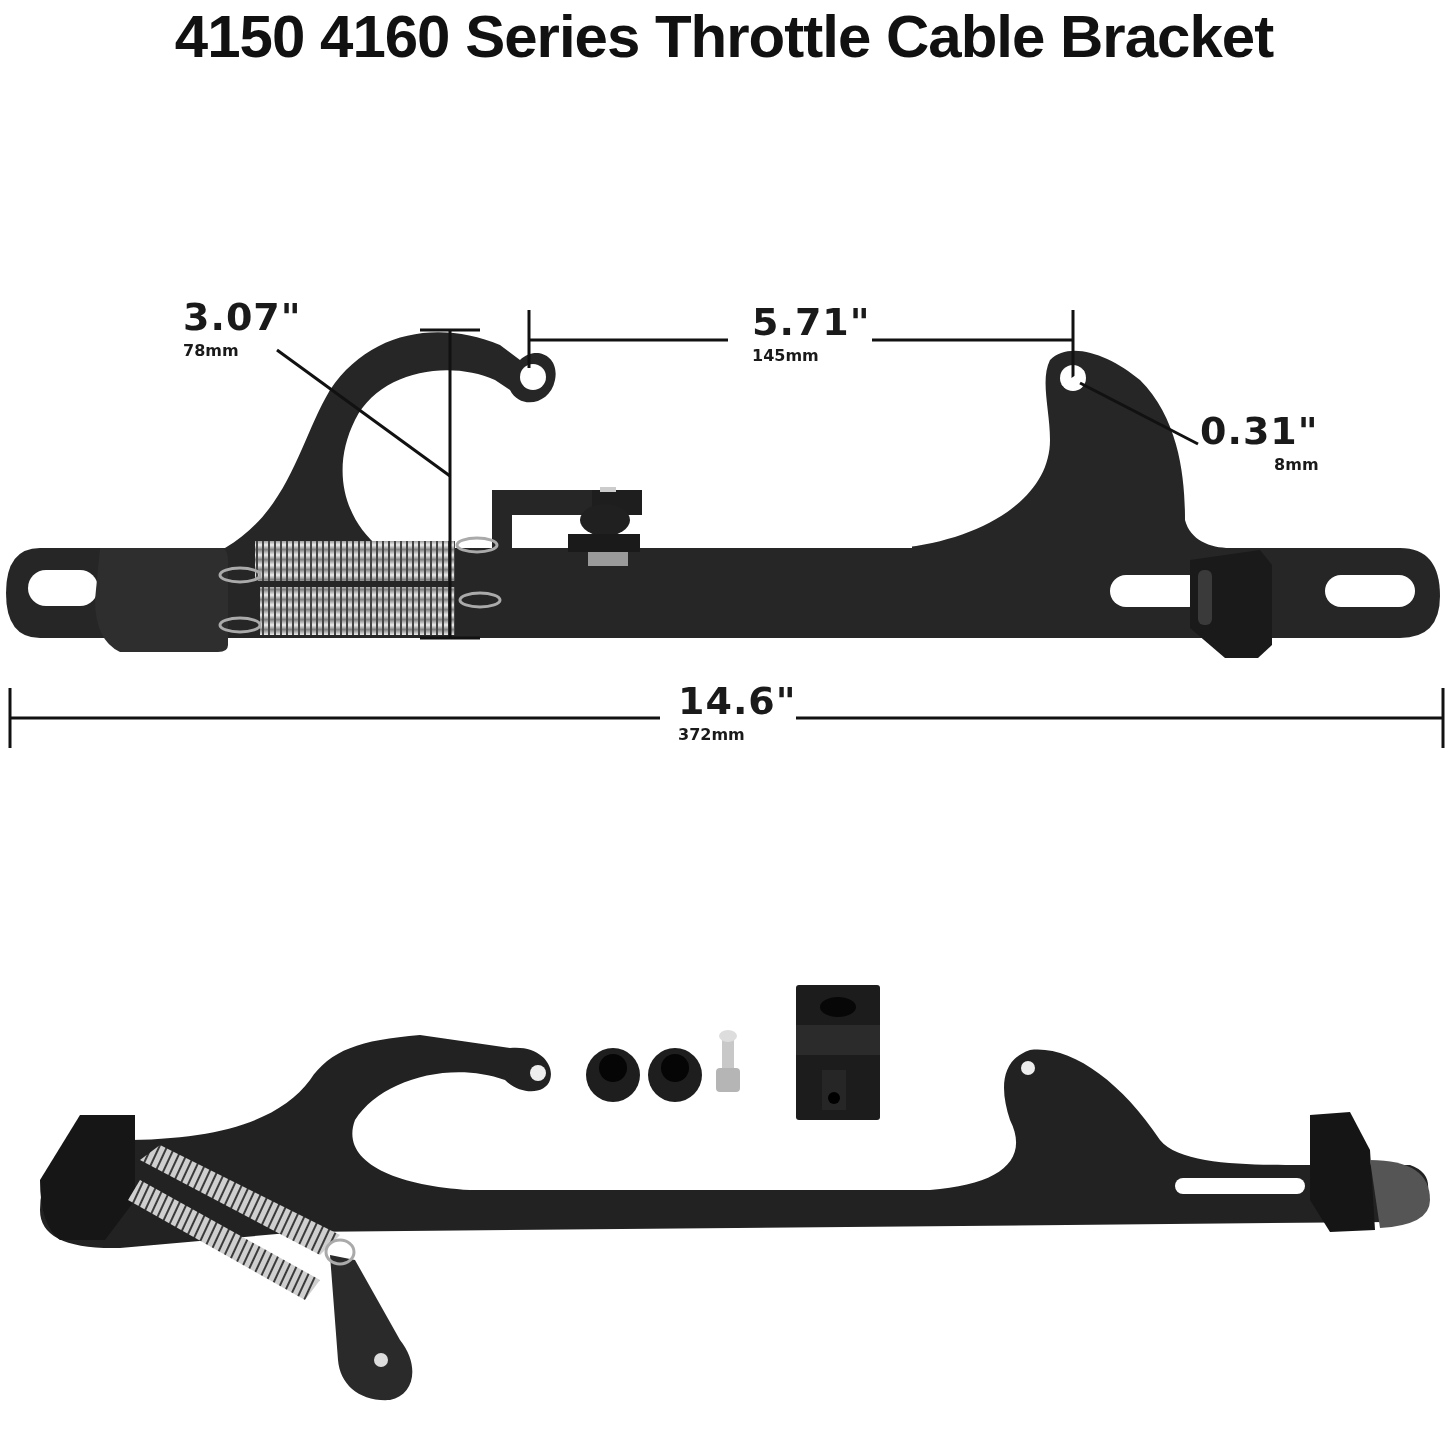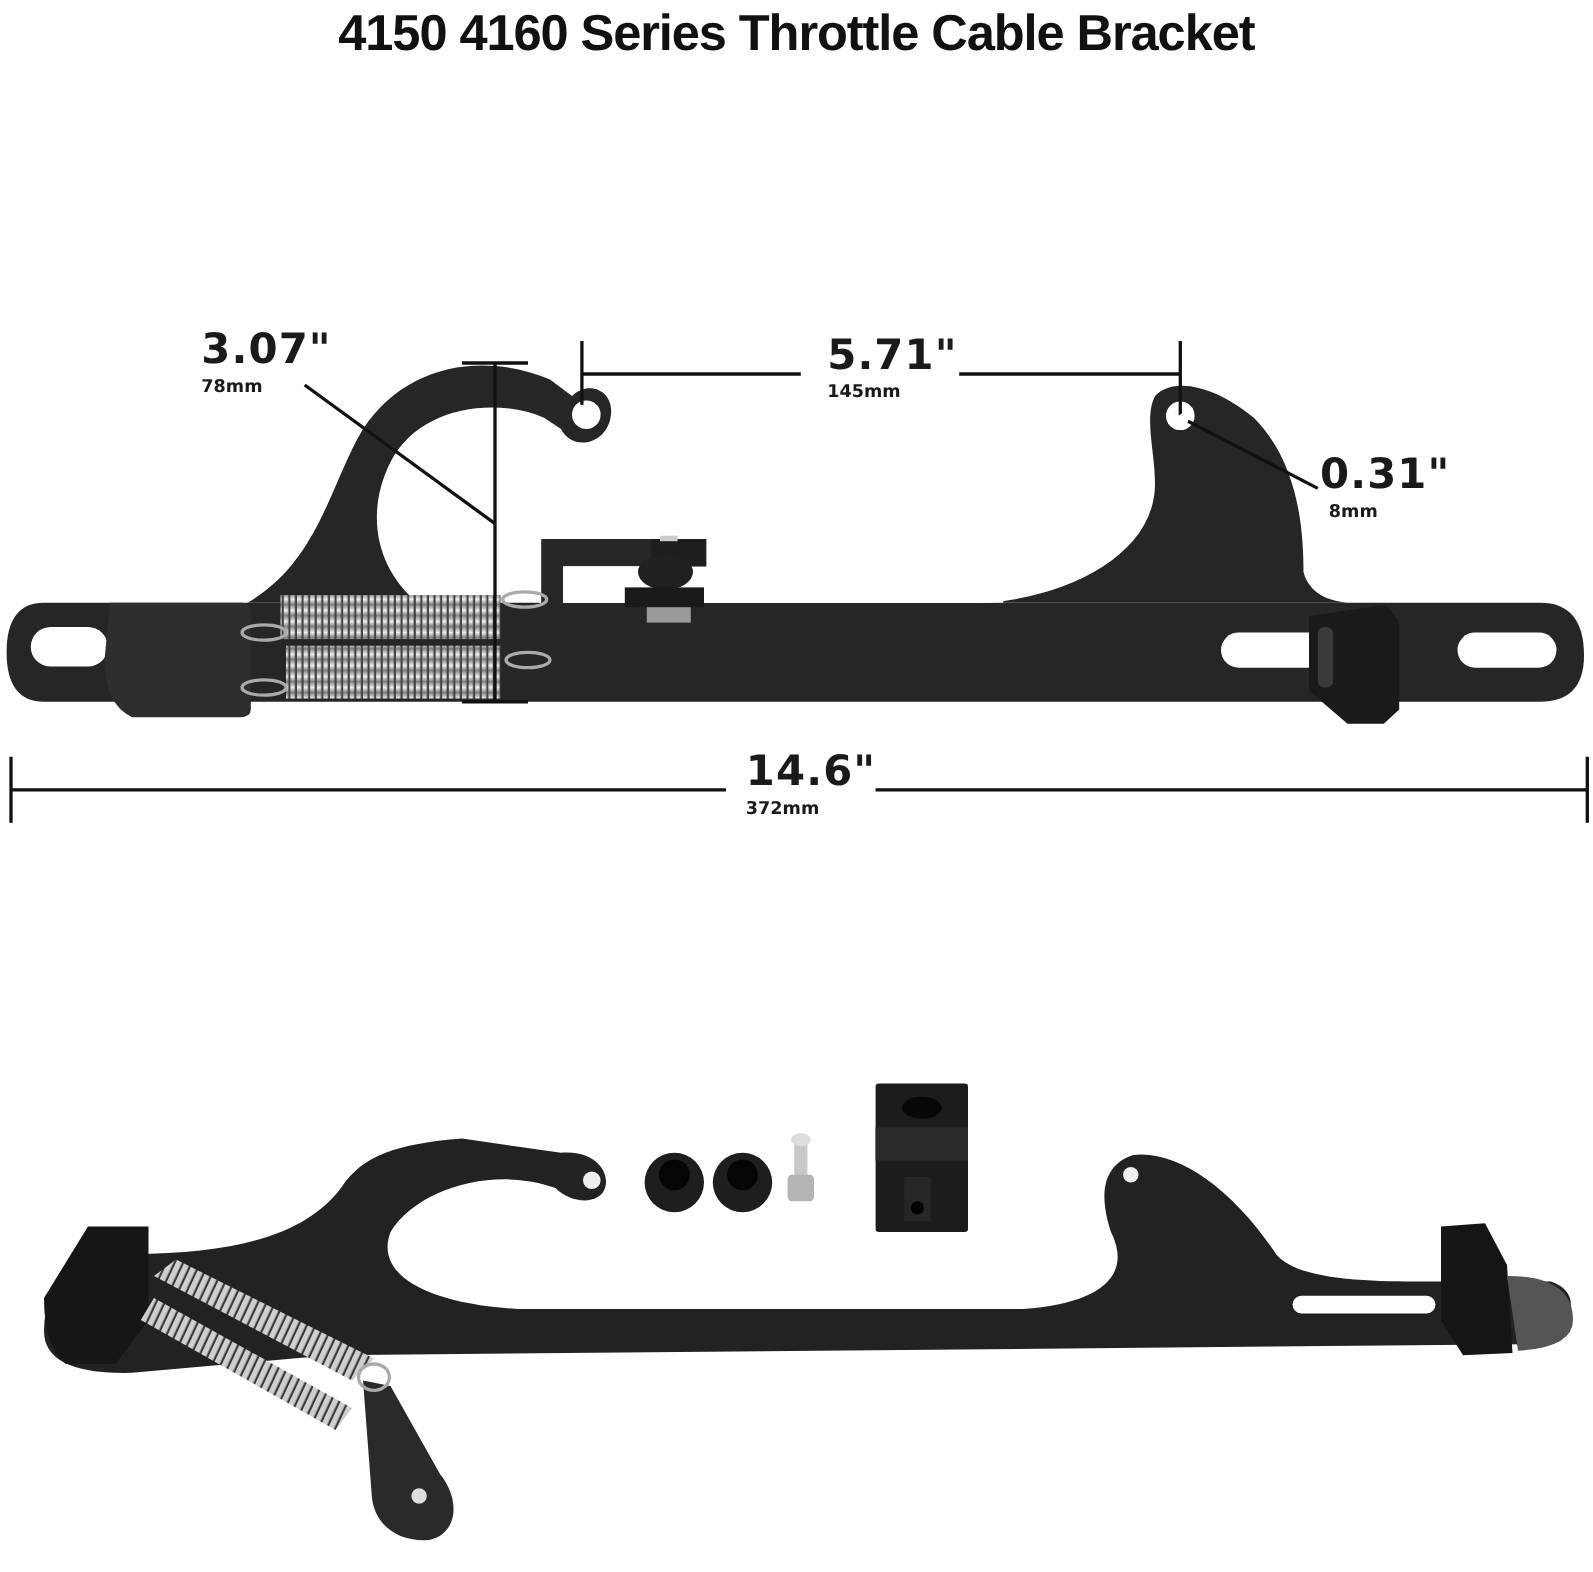--- a/index.html
+++ b/index.html
@@ -1,19 +1,19 @@
 <!DOCTYPE html>
 <html><head>
 <meta charset="utf-8">
 <style>
   html, body { margin: 0; padding: 0; background: #ffffff; }
   body { width: 1448px; height: 1429px; position: relative; overflow: hidden; font-family: "DejaVu Sans", sans-serif; }
   .title {
     position: absolute; left: 0; top: 2px; width: 1448px; text-align: center;
-    font-family: "Liberation Sans", sans-serif; font-weight: bold; font-size: 46px;
+    font-family: "Liberation Sans", sans-serif; font-weight: bold; font-size: 60px;
     letter-spacing: -1px; color: #111; transform: scaleX(1.0);
   }
   .dim { position: absolute; font-family: "DejaVu Sans", sans-serif; color: #1a1a1a; font-weight: bold; }
   .dim .big { display: block; font-size: 38px; line-height: 42px; letter-spacing: 1px; }
   .dim .small { display: block; font-size: 16px; line-height: 26px; }
   svg.layer { position: absolute; left: 0; top: 0; }
 </style>
 </head>
 <body>
 
@@ -142,18 +142,18 @@
 <div class="dim" style="left:183px; top:296px;">
   <span class="big">3.07"</span>
   <span class="small">78mm</span>
 </div>
 <div class="dim" style="left:752px; top:301px; text-align:left;">
   <span class="big">5.71"</span>
   <span class="small">145mm</span>
 </div>
 <div class="dim" style="left:1200px; top:410px;">
   <span class="big">0.31"</span>
-  <span class="small" style="padding-left:8px;">8mm</span>
+  <span class="small" style="padding-left:8px;text-align:right;">8mm</span>
 </div>
 <div class="dim" style="left:678px; top:680px;">
   <span class="big">14.6"</span>
   <span class="small">372mm</span>
 </div>
 
 </body></html>

